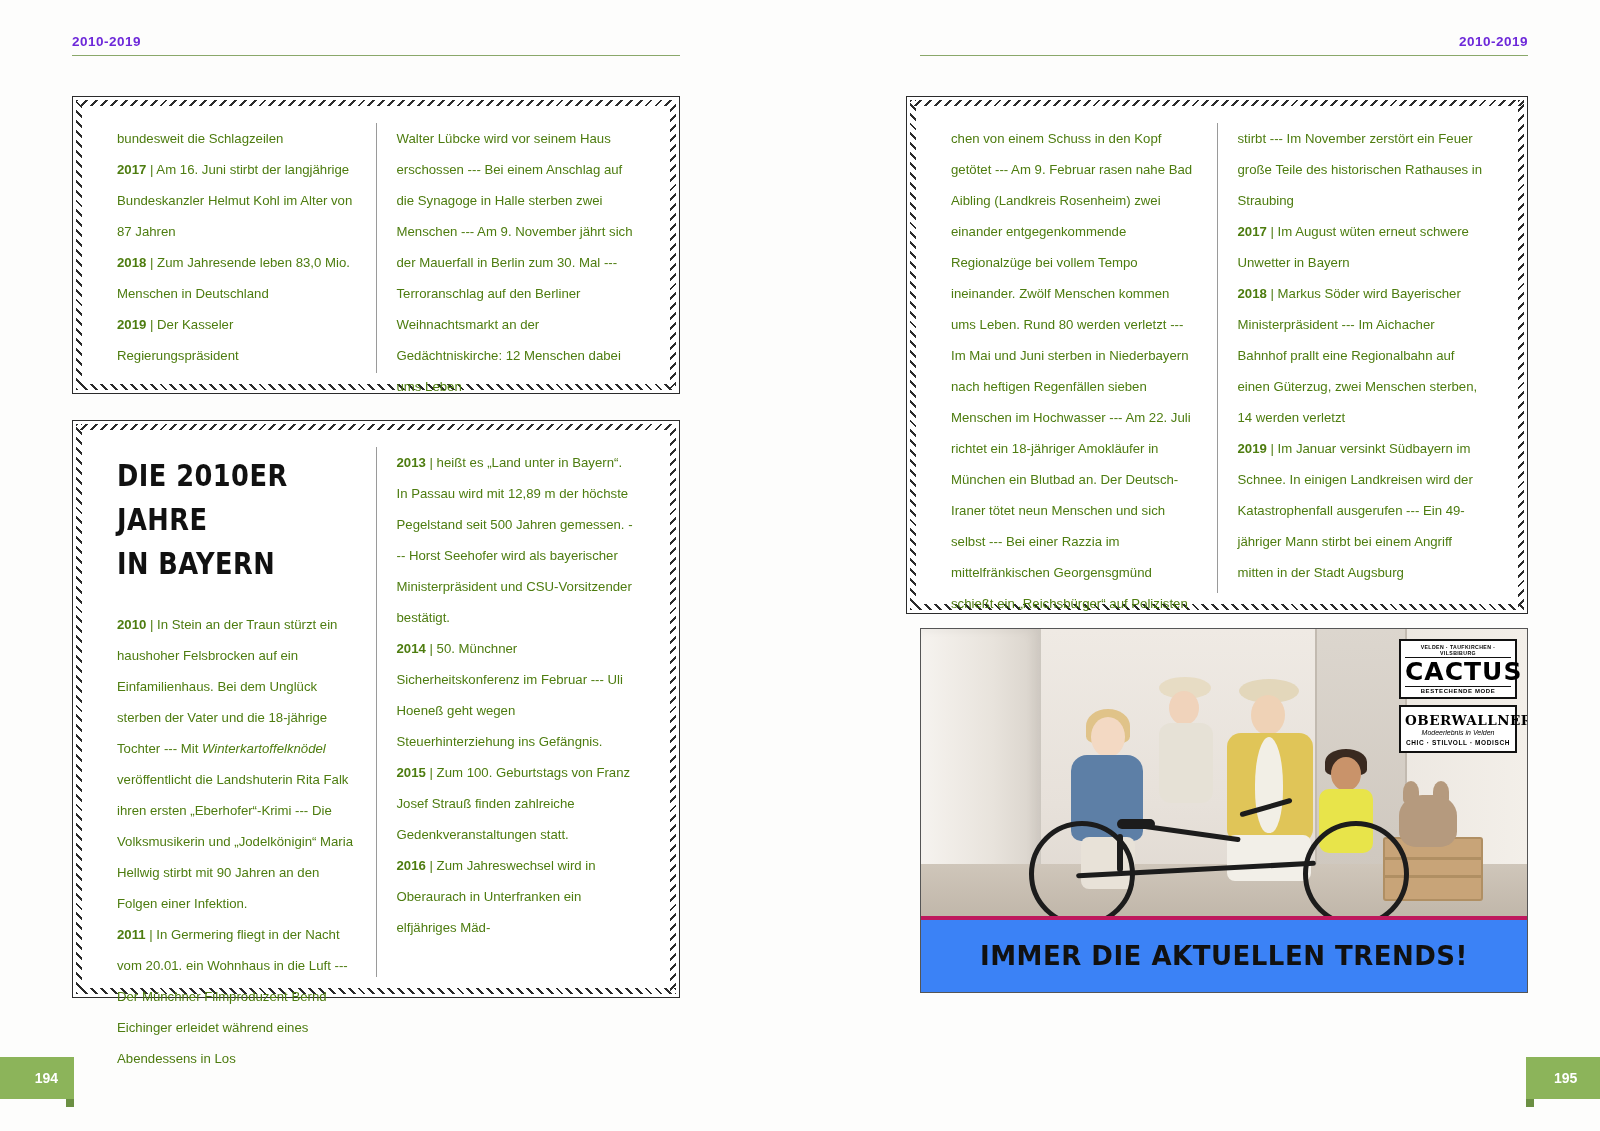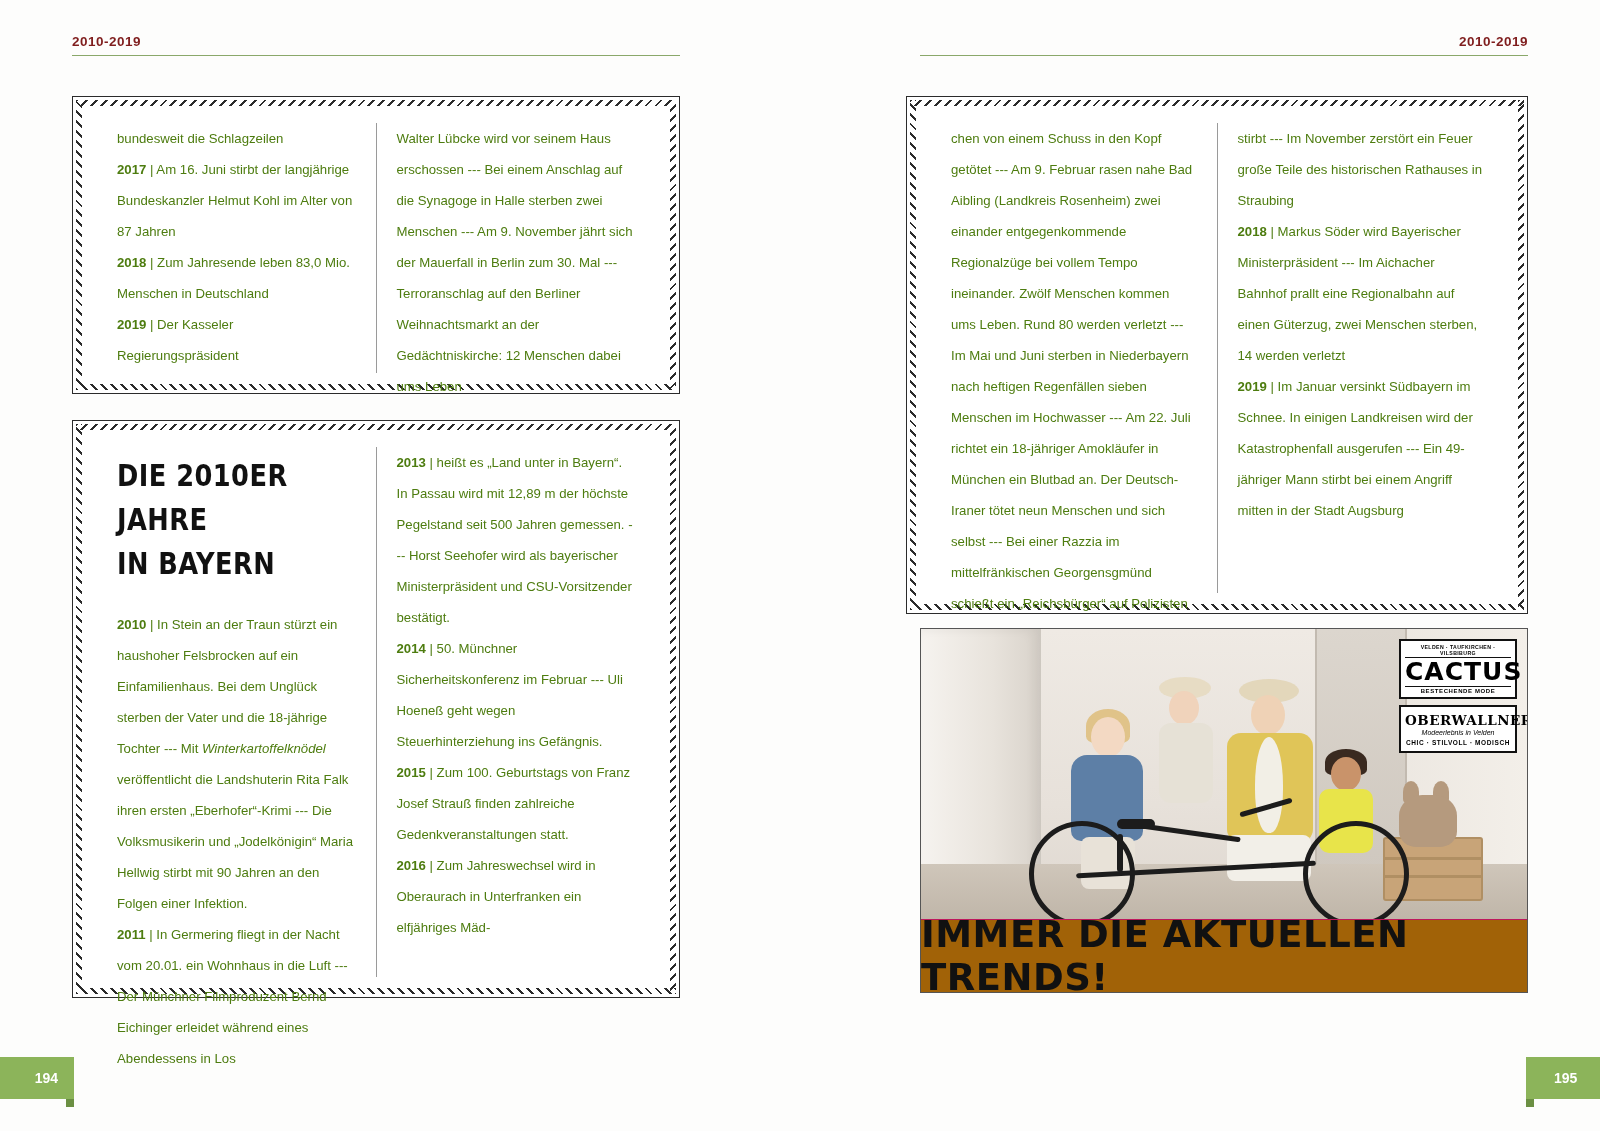--- a/index.html
+++ b/index.html
@@ -29,21 +29,21 @@
   }
   .sheet{
     position:absolute;background:#fdfdfb;
     box-shadow:0 0 0 0 rgba(0,0,0,0);
   }
   .sheet-left{left:0;top:0;width:800px;height:1131px;background:#fdfdfc;}
   .sheet-right{left:800px;top:0;width:800px;height:1131px;background:#fdfdfc;}
 
   
   .runhead{
-    position:absolute;font-size:13.5px;font-weight:bold;letter-spacing:.5px;color:#7f1d1d;
+    position:absolute;font-size:13.5px;font-weight:bold;letter-spacing:.5px;color:#6d28d9;
   }
   .runhead-left{left:72px;top:34px;}
   .runhead-right{right:72px;top:34px;text-align:right;}
   .rule{
     position:absolute;height:1px;background:#8aa86a;
   }
   .rule-left{left:72px;top:55px;width:608px;}
   .rule-right{left:920px;top:55px;width:608px;}
 
   
@@ -179,24 +179,24 @@
   .logo-cactus .big{font-family:"DejaVu Sans",sans-serif;font-weight:bold;font-size:25px;letter-spacing:1px;line-height:28px;}
   .logo-cactus .sub{font-size:6px;font-weight:bold;letter-spacing:.6px;border-top:1px solid #111;padding-top:1px;}
   .logo-ober{
     background:#fff;border:2px solid #111;padding:5px 4px;text-align:center;
   }
   .logo-ober .big{font-family:"DejaVu Serif",serif;font-weight:bold;font-size:13.5px;letter-spacing:.5px;}
   .logo-ober .mid{font-size:7px;font-style:italic;margin-top:1px;}
   .logo-ober .sub{font-size:6.5px;font-weight:bold;letter-spacing:.6px;margin-top:3px;}
 
   .ad-claim{
-    position:absolute;left:0;right:0;bottom:0;height:72px;background:#a16207;
+    position:absolute;left:0;right:0;bottom:0;height:72px;background:#3b82f6;
     display:flex;align-items:center;justify-content:center;
-    font-family:"DejaVu Sans",sans-serif;font-weight:bold;font-size:37px;letter-spacing:.5px;color:#111;
-    border-top:1px solid #be185d;
+    font-family:"DejaVu Sans",sans-serif;font-weight:bold;font-size:26px;letter-spacing:.5px;color:#111;
+    border-top:4px solid #be185d;
   }
 
   
   .folio{
     position:absolute;bottom:32px;width:74px;height:42px;background:#8cb45a;
     color:#fff;font-size:14px;font-weight:bold;display:flex;align-items:center;
   }
   .folio-left{left:0;justify-content:flex-end;padding-right:16px;box-sizing:border-box;}
   .folio-right{right:0;justify-content:flex-start;padding-left:28px;box-sizing:border-box;}
   .folio-left::after{content:"";position:absolute;right:-0px;bottom:-8px;width:8px;height:8px;background:#6b8f43;}
@@ -252,20 +252,21 @@
     </div>
   </div>
 
   <div class="box zig" style="left:906px;top:96px;width:622px;height:518px;">
     <div class="cols">
       <div class="col">
         <p class="t">chen von einem Schuss in den Kopf getötet --- Am 9. Februar rasen nahe Bad Aibling (Landkreis Rosenheim) zwei einander entgegenkommende Regionalzüge bei vollem Tempo ineinander. Zwölf Menschen kommen ums Leben. Rund 80 werden verletzt --- Im Mai und Juni sterben in Niederbayern nach heftigen Regenfällen sieben Menschen im Hochwasser --- Am 22. Juli richtet ein 18-jähriger Amokläufer in München ein Blutbad an. Der Deutsch-Iraner tötet neun Menschen und sich selbst --- Bei einer Razzia im mittelfränkischen Georgensgmünd schießt ein „Reichsbürger“ auf Polizisten und verletzt vier Beamte, einer von ihnen</p>
       </div>
       <div class="col divider">
         <p class="t">stirbt --- Im November zerstört ein Feuer große Teile des historischen Rathauses in Straubing</p>
+        <p class="t"><span class="yr">2017</span> | Im August wüten erneut schwere Unwetter in Bayern</p>
         <p class="t"><span class="yr">2018</span> | Markus Söder wird Bayerischer Ministerpräsident --- Im Aichacher Bahnhof prallt eine Regionalbahn auf einen Güterzug, zwei Menschen sterben, 14 werden verletzt</p>
         <p class="t"><span class="yr">2019</span> | Im Januar versinkt Südbayern im Schnee. In einigen Landkreisen wird der Katastrophenfall ausgerufen --- Ein 49-jähriger Mann stirbt bei einem Angriff mitten in der Stadt Augsburg</p>
       </div>
     </div>
   </div>
 
   <div class="ad">
     <div class="ad-photo">
       <div class="curtain"></div>
       <div class="wall-right"></div>

